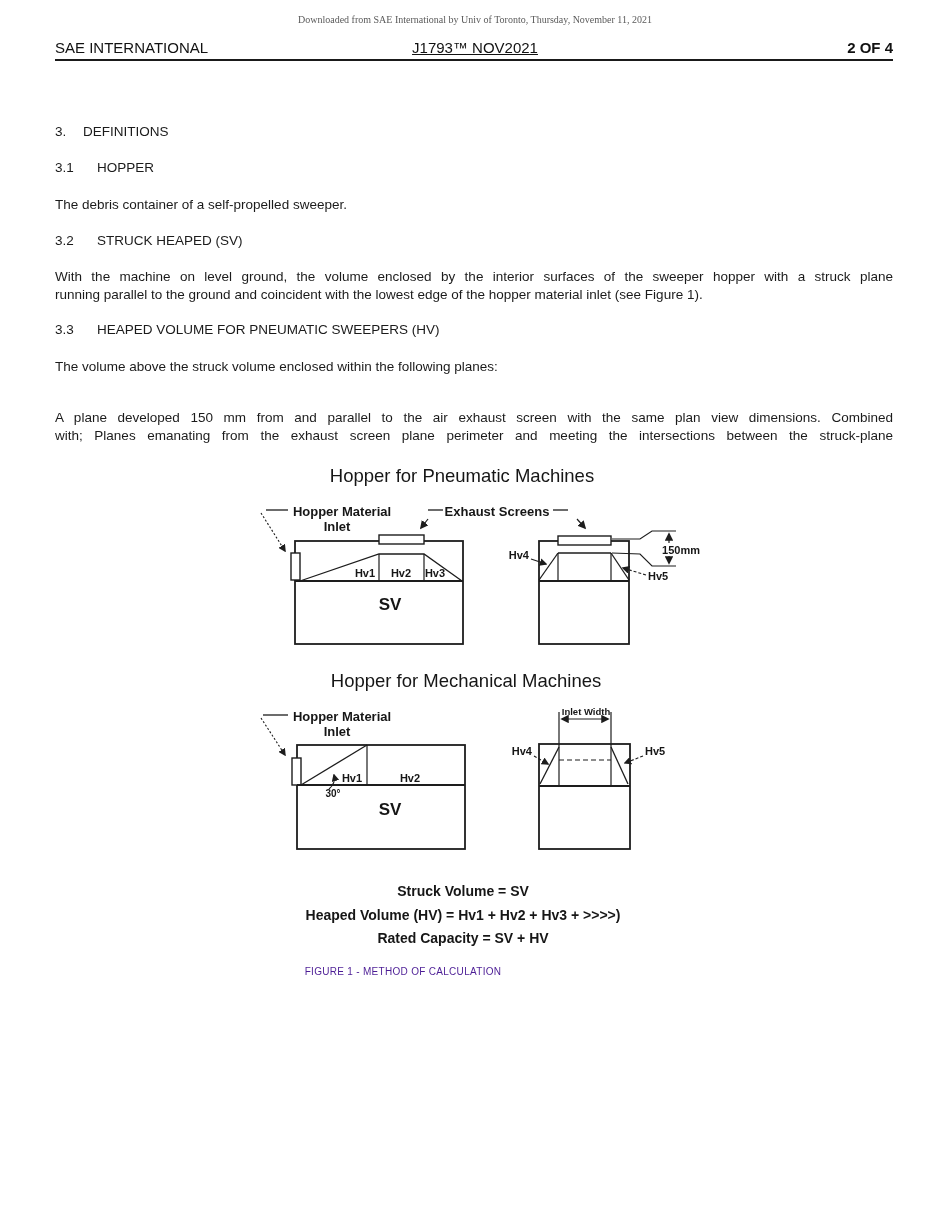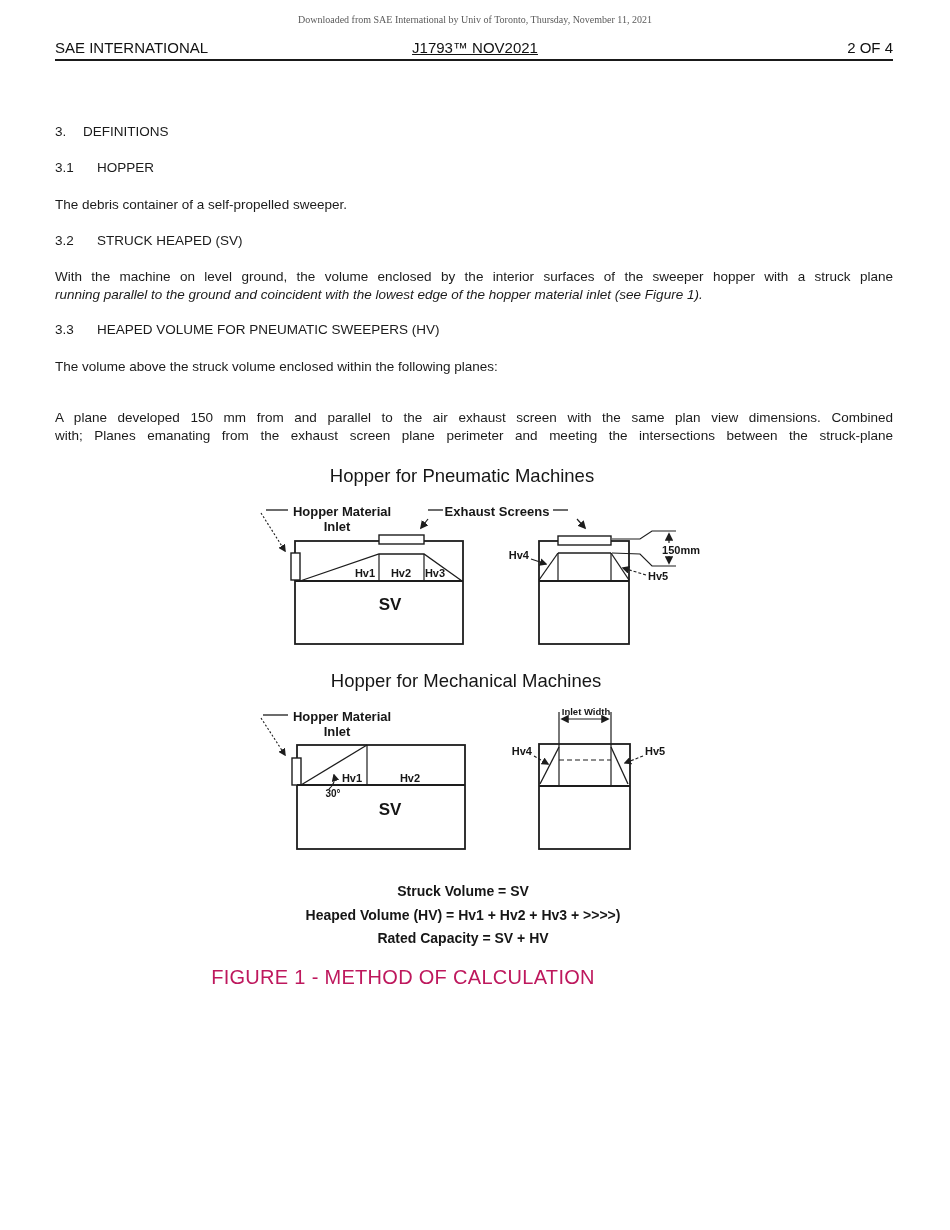--- a/index.html
+++ b/index.html
@@ -8,31 +8,31 @@
     font-family:"Liberation Sans",sans-serif;color:#1b1b1b;overflow:hidden;
   }
   .abs{position:absolute;}
   .watermark{
     top:14px;left:0;width:950px;text-align:center;
     font-family:"Liberation Serif",serif;font-size:10px;color:#5a5a5a;
   }
   .hdr{top:39px;font-size:15px;color:#111;white-space:nowrap;}
   .hdr-left{left:55px;}
   .hdr-center{left:50%;transform:translateX(-50%);text-decoration:underline;}
-  .hdr-right{right:57px;}
+  .hdr-right{right:57px;font-weight:bold;}
   .hdr-rule{top:59px;left:55px;width:838px;height:2px;background:#1a1a1a;}
   .hd{left:55px;font-size:13.5px;line-height:18px;white-space:nowrap;}
   .hd .num{display:inline-block;}
   .num-w1{width:28px;}
   .num-w2{width:42px;}
   .para{left:55px;width:838px;font-size:13.5px;line-height:18px;}
   .jline{text-align:justify;text-align-last:justify;}
-  .jline.last{text-align:right;text-align-last:left;font-style:italic;}
+  .jline.last{text-align:right;text-align-last:left;}
   .formula{left:0;width:926px;text-align:center;font-size:14px;line-height:24px;font-weight:600;color:#161616;}
-  .caption{left:1px;width:804px;text-align:center;font-size:20px;letter-spacing:.3px;color:#be185d;}
+  .caption{left:1px;width:804px;text-align:center;font-size:10px;letter-spacing:.3px;color:#4c1d95;}
   svg text{font-family:"Liberation Sans",sans-serif;fill:#161616;}
   .t-title{font-size:18.5px;}
   .t-label{font-size:13px;font-weight:600;}
   .t-hv{font-size:11px;font-weight:600;}
   .t-sv{font-size:17px;font-weight:600;}
   .t-dim{font-size:11px;font-weight:600;}
   .t-dim-sm{font-size:9.5px;font-weight:600;}
   .t-ang{font-size:10px;font-weight:600;}
 </style>
 </head>

